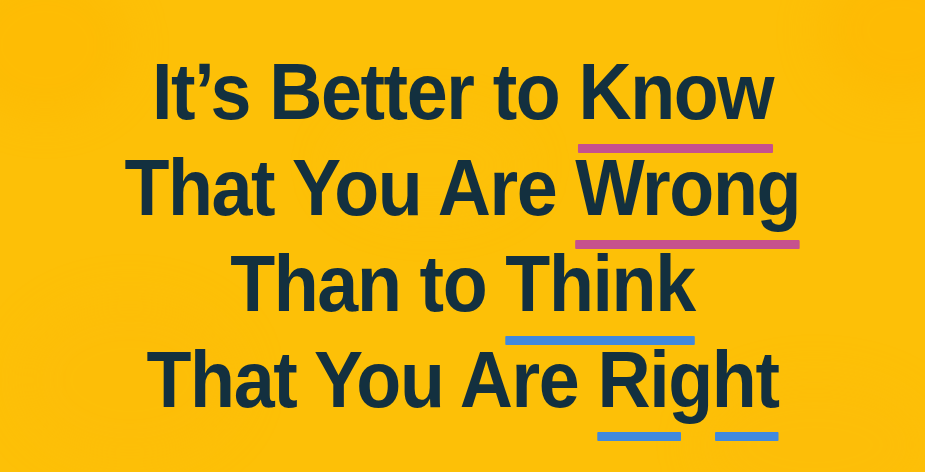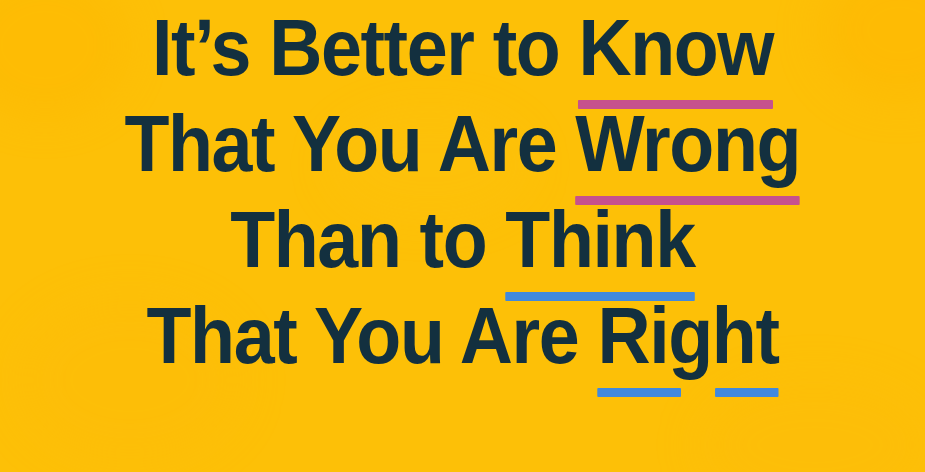--- a/index.html
+++ b/index.html
@@ -34,20 +34,21 @@
   .t5 { left: 330px; top: 110px; width: 200px; height: 110px; background: rgba(255,198,20,.22); filter: blur(20px); }
 
   .headline {
     position: absolute;
     left: 0;
     top: 0;
     width: 925px;
     height: 472px;
     display: flex;
     flex-direction: column;
+    justify-content: center;
     align-items: center;
     gap: 0px;
   }
 
   .line {
     position: relative;
     white-space: nowrap;
     color: #13303F;
     font-family: "Liberation Sans", sans-serif;
     font-weight: bold;

